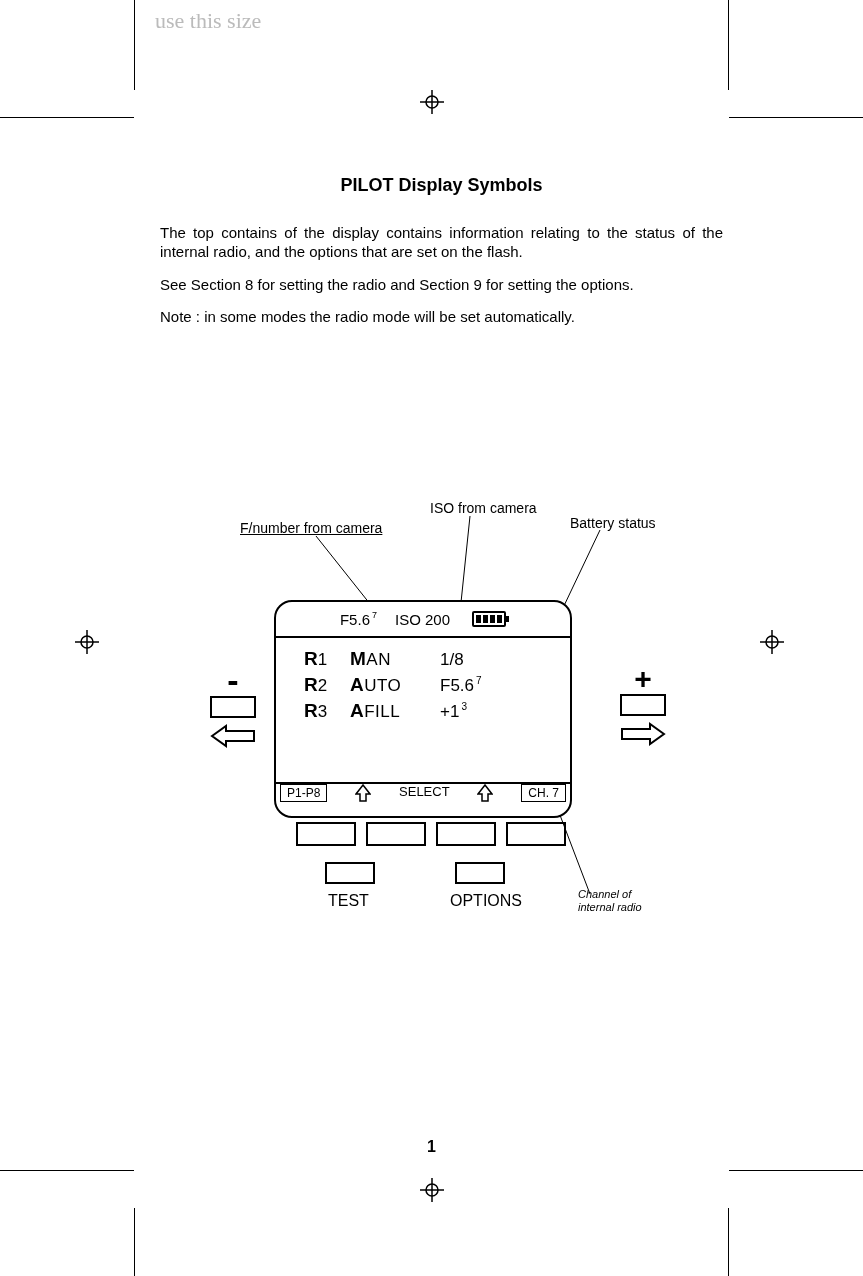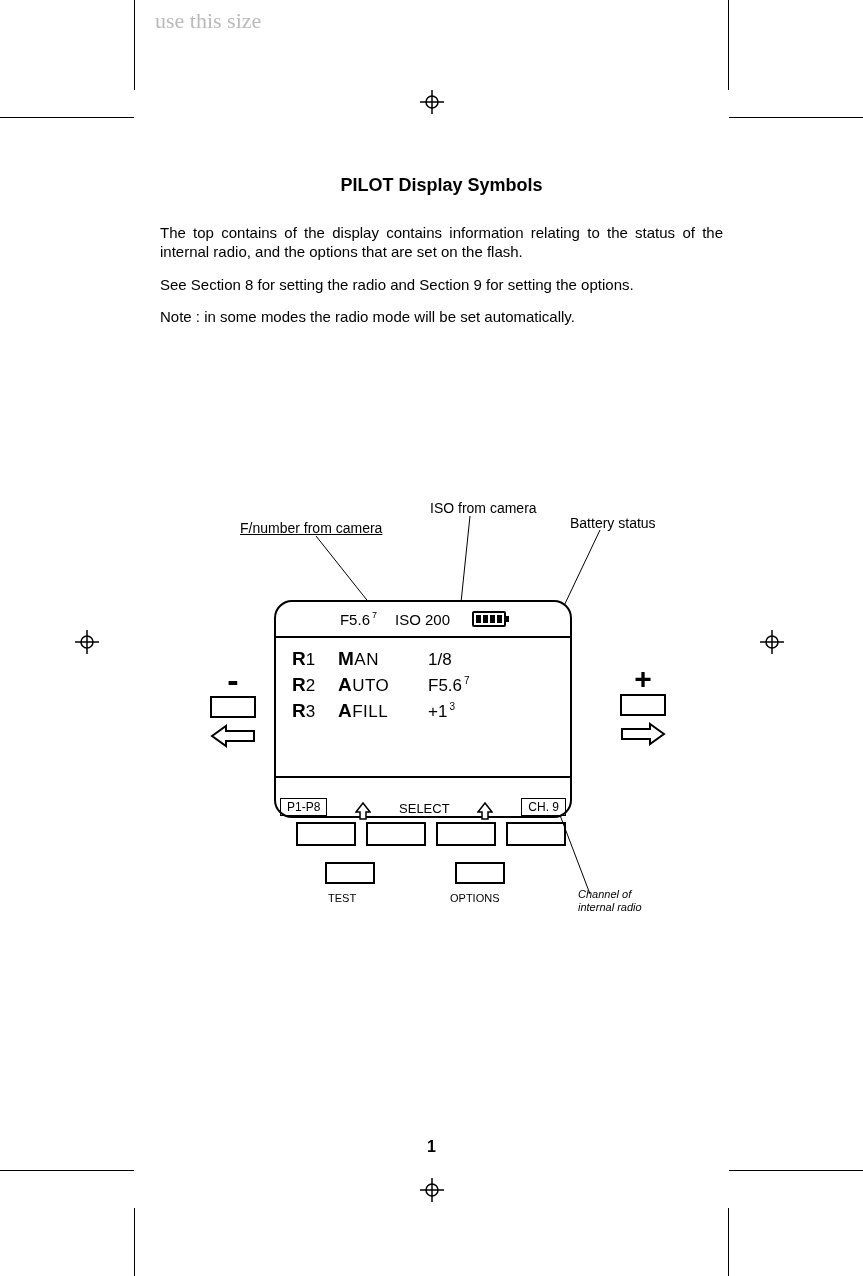--- a/index.html
+++ b/index.html
@@ -87,35 +87,35 @@
     width:3px; height:6px; background:#000;
   }
   .battery .bars{
     position:absolute; left:2px; top:2px; bottom:2px; right:2px;
     display:flex; gap:2px;
   }
   .battery .bars span{ flex:1; background:#000; }
 
   .lcd-body {
     position:absolute; left:0; right:0; top:36px; bottom:36px;
-    padding:10px 16px;
+    padding:10px 28px;
     font-size:17px;
   }
   .lcd-row { display:flex; align-items:baseline; margin-bottom:4px; }
   .lcd-r { width:46px; }
   .lcd-r b { font-size:19px; font-weight:bold;}
   .lcd-mode { width:90px; letter-spacing:0.5px;}
   .lcd-mode b { font-size:19px; font-weight:bold;}
   .lcd-val { }
   .lcd-val sup{ font-size:10px; margin-left:2px;}
 
   .lcd-bottom{
-    position:absolute; left:0; right:0; bottom:0; height:40px;
+    position:absolute; left:0; right:0; bottom:0; height:34px;
     border-top:2px solid #000;
-    display:flex; align-items:flex-end; justify-content:space-between;
+    display:flex; align-items:flex-start; justify-content:space-between;
     font-size:13px;
     padding:0 4px;
   }
   .lcd-bottom .box{
     border:1.5px solid #000; padding:1px 6px; font-size:12px;
   }
   .arrow-up-wrap{ display:inline-block; position:relative; width:16px; height:14px;}
   .arrow-up-wrap svg{width:16px;height:18px;display:block;}
 
   .soft-buttons{
@@ -124,21 +124,21 @@
   }
   .soft-buttons .btn{
     width:60px; height:24px; border:2px solid #000;
   }
   .extra-buttons{
     position:absolute; left:225px; top:392px;
     display:flex; gap:80px;
   }
   .extra-buttons .btn{ width:50px; height:22px; border:2px solid #000;}
   .btn-label{
-    position:absolute; font-size:11px;
+    position:absolute; font-size:16px;
   }
 
   .side-btn{
     position:absolute; width:46px;
   }
   .side-btn .sign{ font-size:34px; font-weight:900; line-height:0.6; text-align:center;}
   .side-btn .sign.plus{ font-size:30px;}
   .side-btn .rect{ width:46px; height:22px; border:2px solid #000; margin-top:6px;}
   .side-btn .harrow{ margin-top:6px; }
   .side-btn svg{ display:block;}
@@ -255,21 +255,21 @@
         <svg viewBox="0 0 16 18">
             <path d="M8 1 L15 10 L11 10 L11 17 L5 17 L5 10 L1 10 Z" fill="#fff" stroke="#000" stroke-width="1.5"></path>
           </svg>
       </span>
       <span>SELECT</span>
       <span class="arrow-up-wrap">
         <svg viewBox="0 0 16 18">
             <path d="M8 1 L15 10 L11 10 L11 17 L5 17 L5 10 L1 10 Z" fill="#fff" stroke="#000" stroke-width="1.5"></path>
           </svg>
       </span>
-      <span class="box">CH. 9</span>
+      <span class="box">CH. 7</span>
     </div>
   </div>
 
   <div class="soft-buttons">
     <div class="btn"></div>
     <div class="btn"></div>
     <div class="btn"></div>
     <div class="btn"></div>
   </div>
   <div class="extra-buttons">

